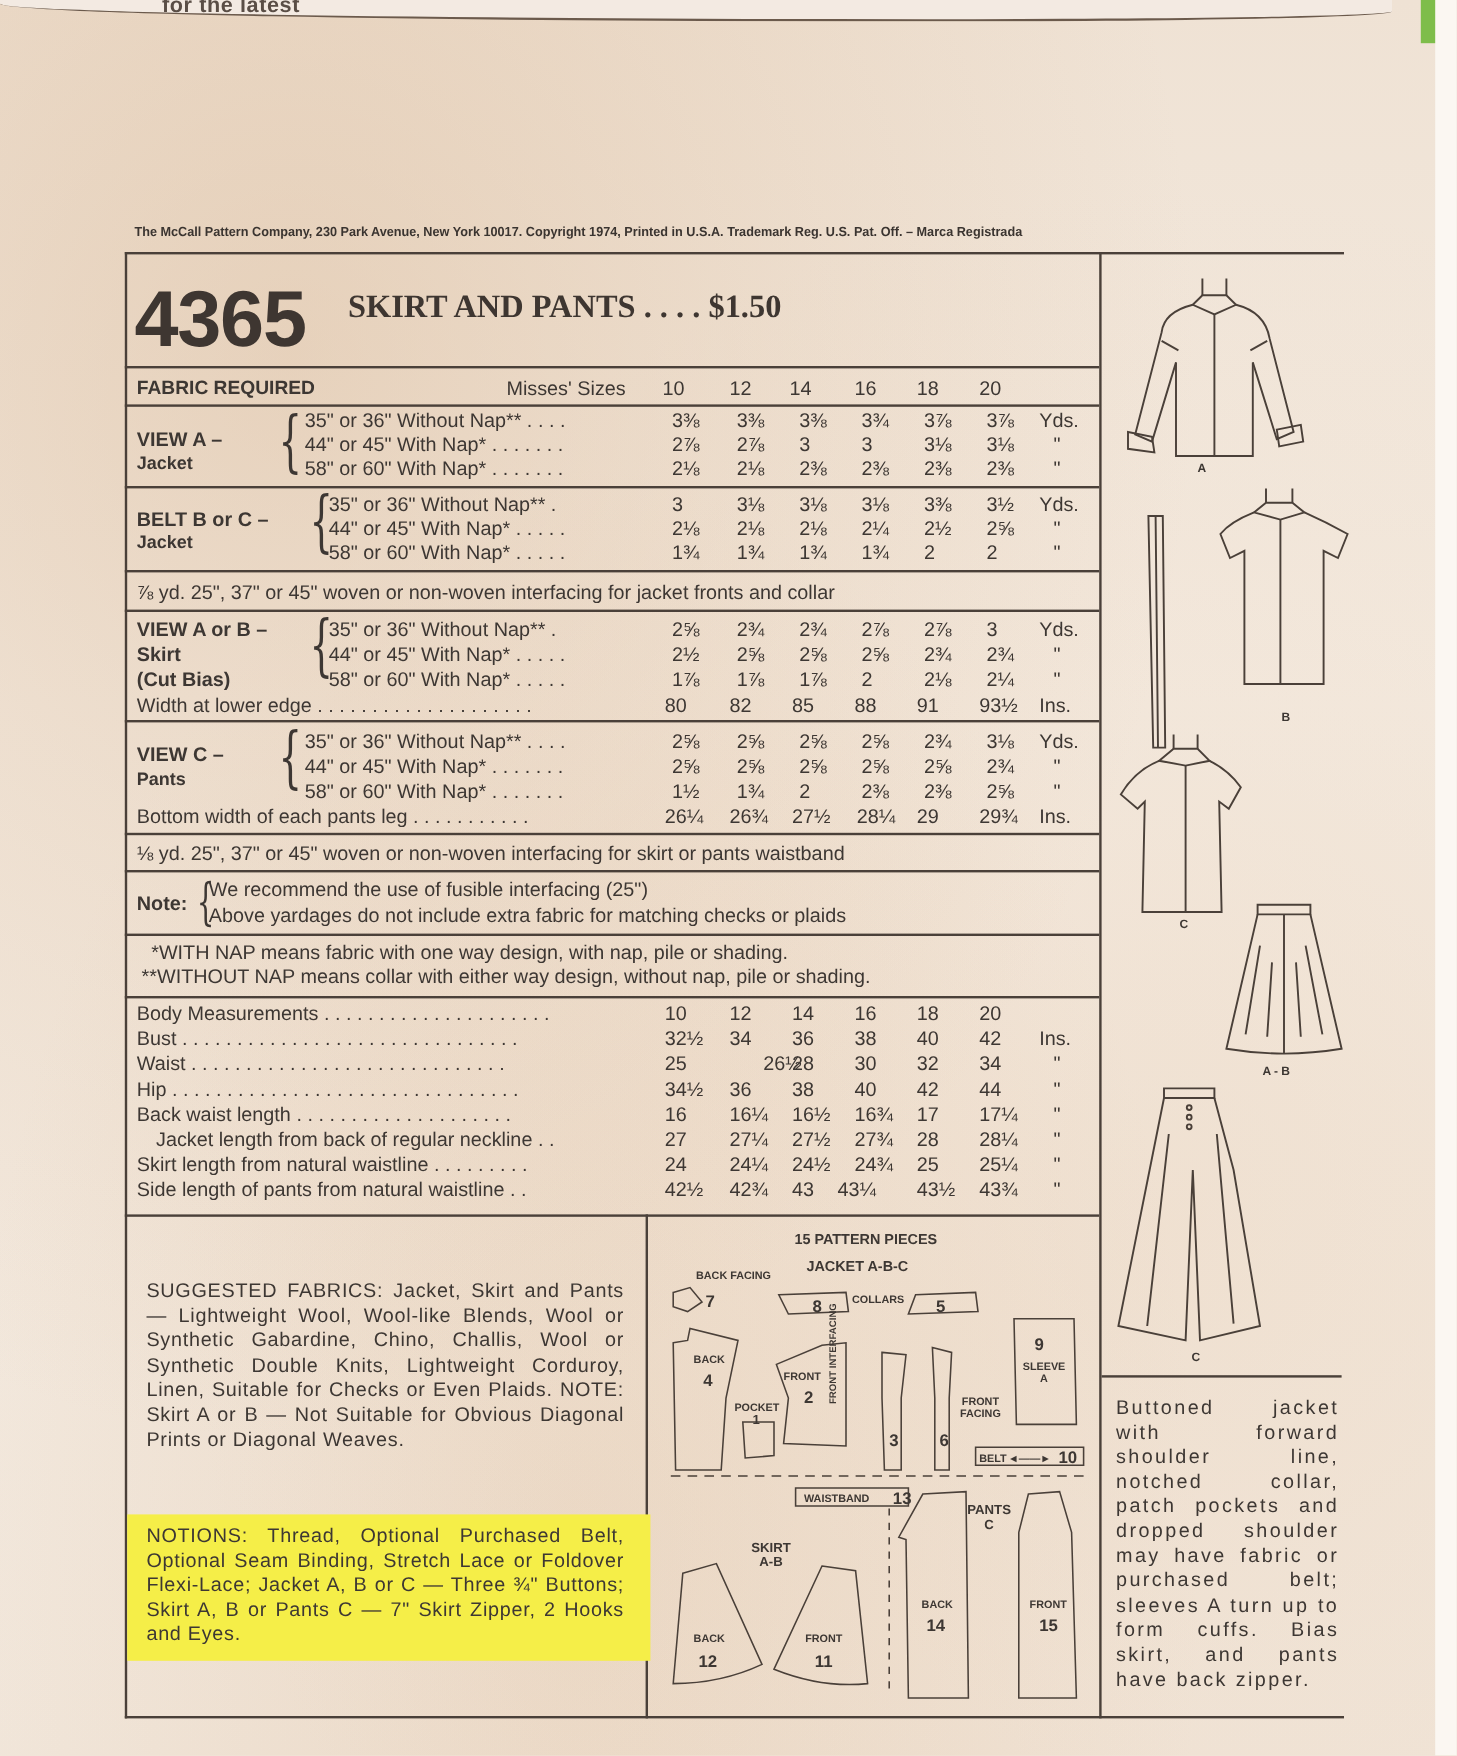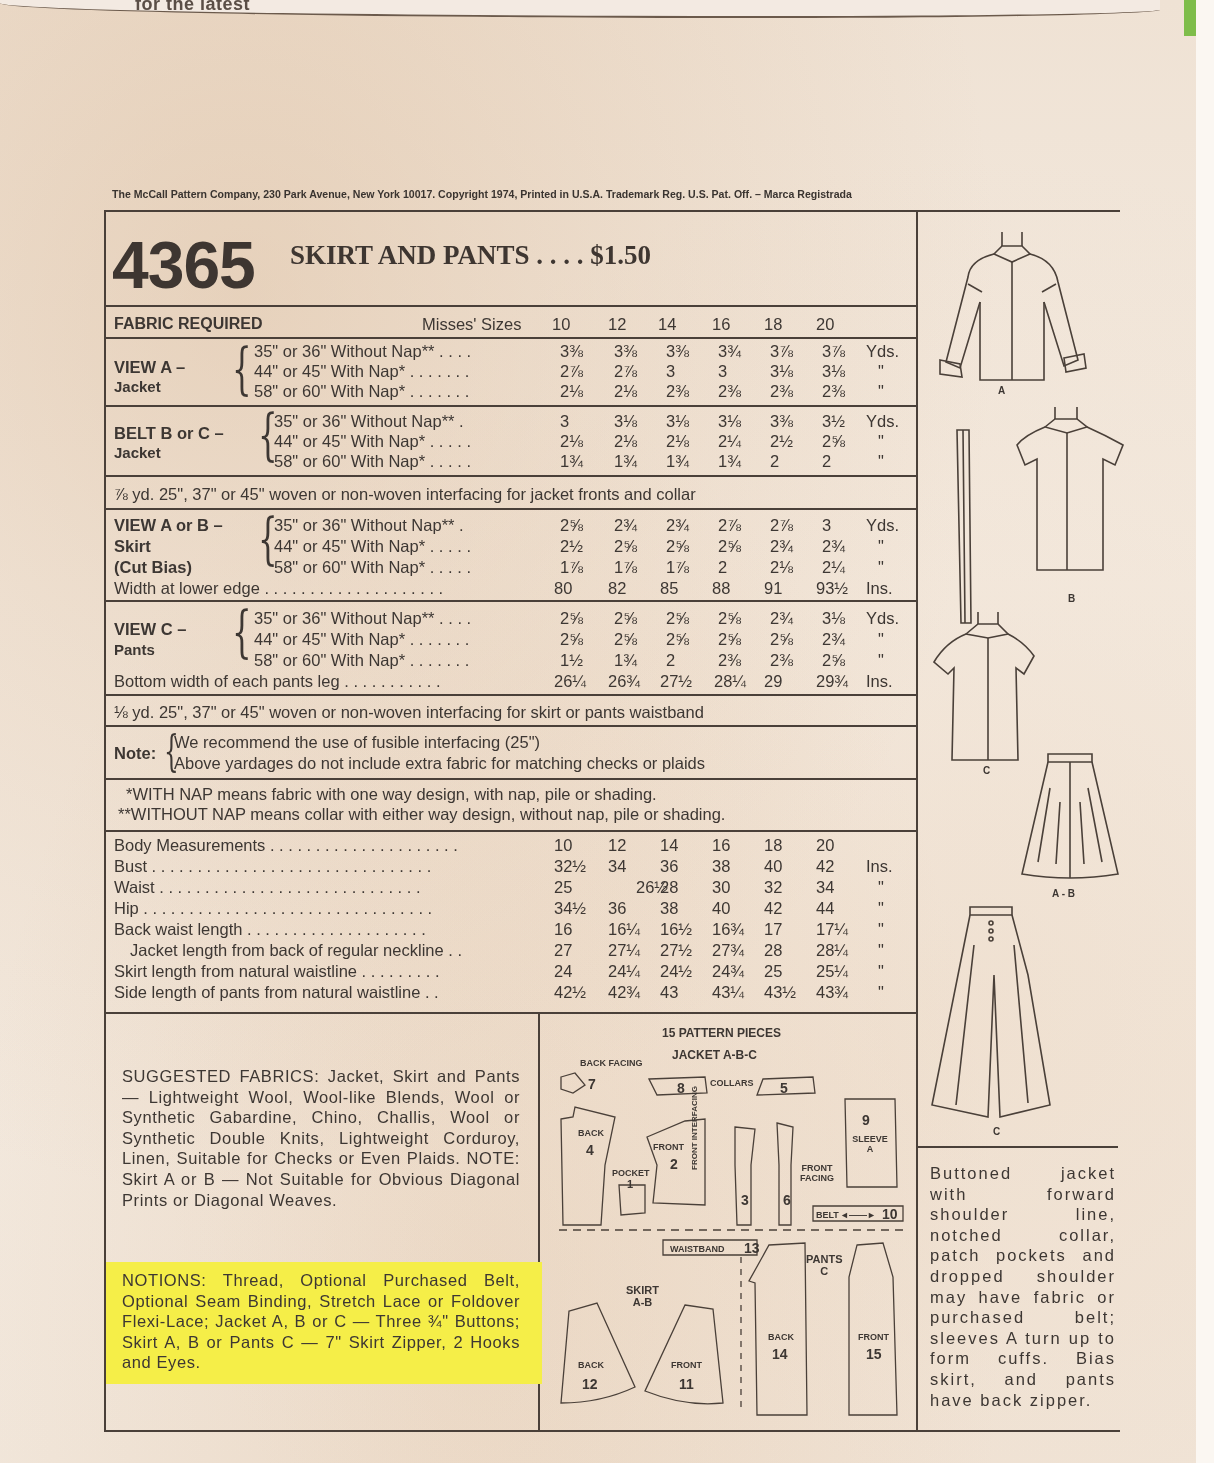--- a/index.html
+++ b/index.html
@@ -370,21 +370,21 @@
       <span class="cell" style="left:598px;">24¾</span>
       <span class="cell" style="left:650px;">25</span>
       <span class="cell" style="left:702px;">25¼</span>
       <span class="cell" style="left:764px;">"</span>
     </div>
     <div class="row" style="top:983px;">
       <span class="cell" style="left:0;">Side length of pants from natural waistline . .</span>
       <span class="cell" style="left:440px;">42½</span>
       <span class="cell" style="left:494px;">42¾</span>
       <span class="cell" style="left:546px;">43</span>
-      <span class="cell" style="left:598px;">43¼</span>
+      <span class="cell" style="left:584px;">43¼</span>
       <span class="cell" style="left:650px;">43½</span>
       <span class="cell" style="left:702px;">43¾</span>
       <span class="cell" style="left:764px;">"</span>
     </div>
   </div>
 </div>
 
 <div class="fabrics">SUGGESTED FABRICS: Jacket, Skirt and Pants — Lightweight Wool, Wool-like Blends, Wool or Synthetic Gabardine, Chino, Challis, Wool or Synthetic Double Knits, Lightweight Corduroy, Linen, Suitable for Checks or Even Plaids. NOTE: Skirt A or B — Not Suitable for Obvious Diagonal Prints or Diagonal Weaves.</div>
 <div class="notions-bg"></div>
 <div class="notions">NOTIONS: Thread, Optional Purchased Belt, Optional Seam Binding, Stretch Lace or Foldover Flexi-Lace; Jacket A, B or C — Three ¾" Buttons; Skirt A, B or Pants C — 7" Skirt Zipper, 2 Hooks and Eyes.</div>

